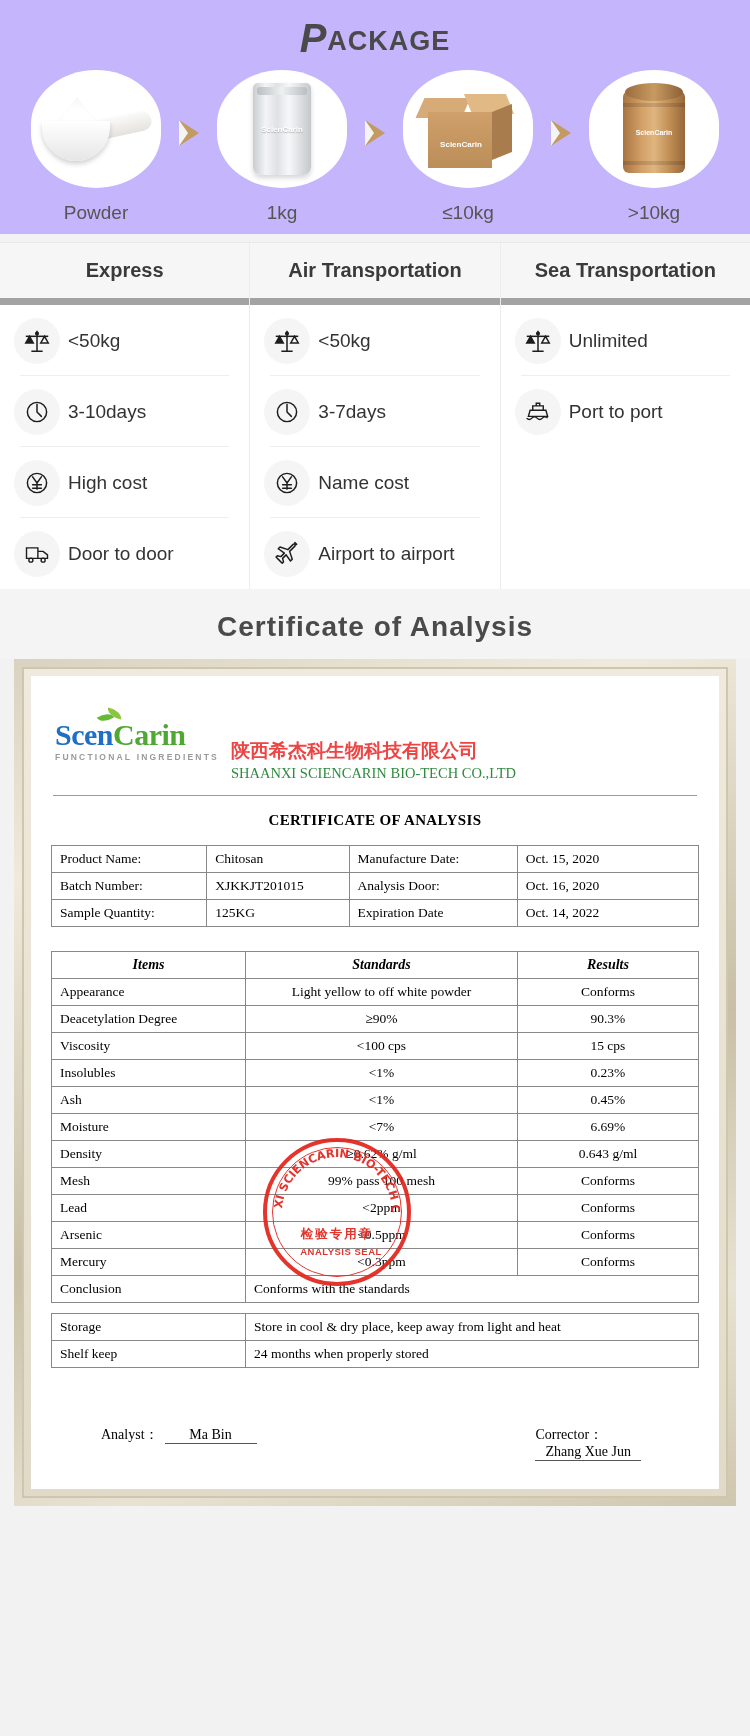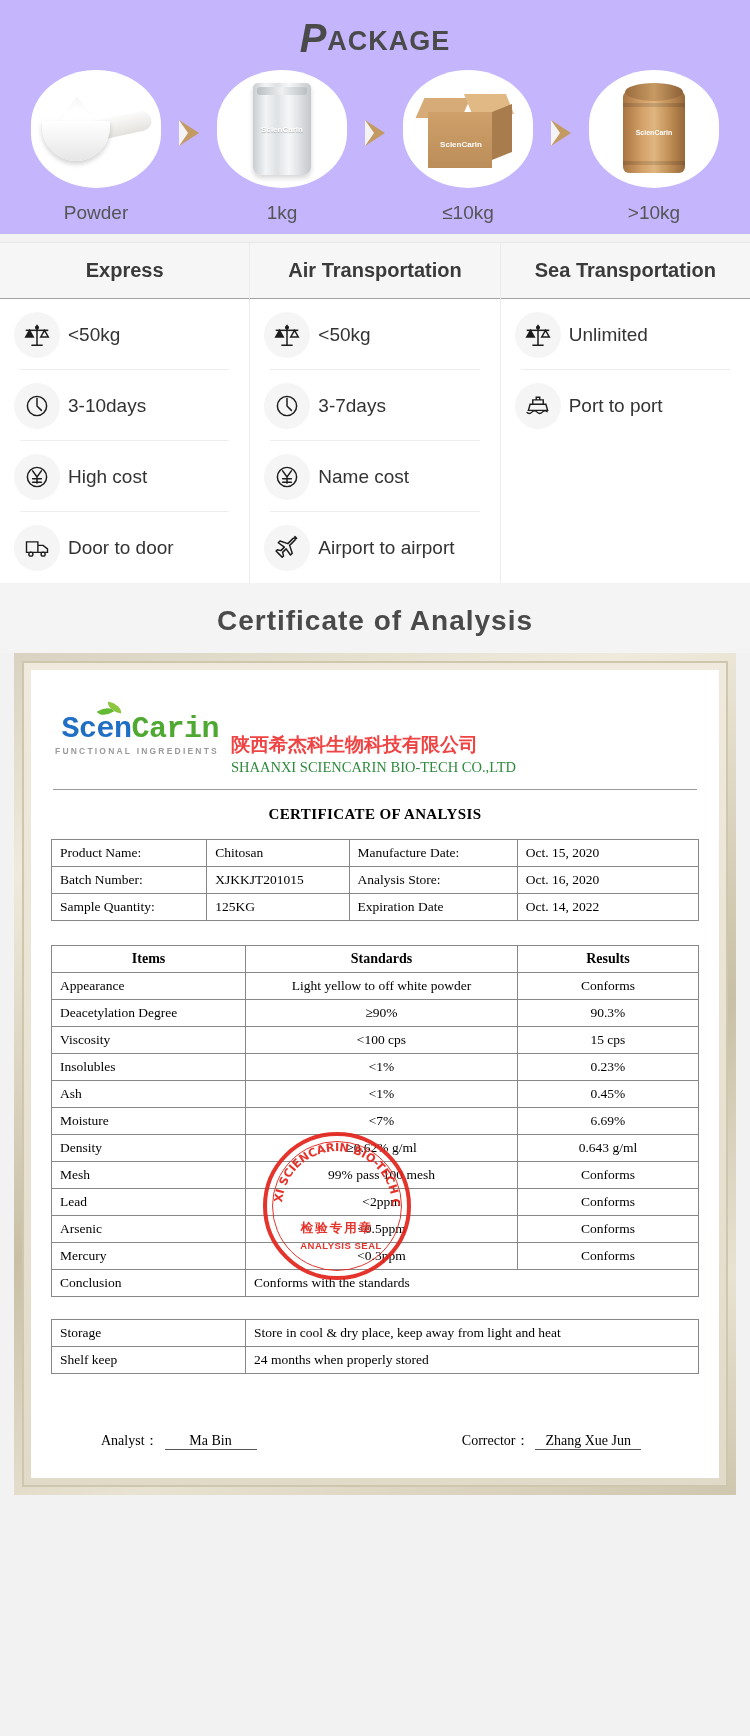--- a/index.html
+++ b/index.html
@@ -183,21 +183,21 @@
   }
   .ship-col { flex: 1; border-right: 1px solid #ececec; }
   .ship-col:last-child { border-right: none; }
   .ship-head {
     background: #f6f6f6;
     text-align: center;
     font-size: 20px;
     font-weight: bold;
     color: #3a3a3a;
     padding: 16px 0;
-    border-bottom: 1px solid #a3a3a3;
+    border-bottom: 7px solid #a3a3a3;
   }
   .ship-cell {
     display: flex;
     align-items: center;
     padding: 8px 10px 8px 14px;
     height: 71px;
     position: relative;
   }
   .ship-cell::after {
     content: "";
@@ -245,22 +245,21 @@
 
   
   .letterhead { display: flex; align-items: center; gap: 12px; padding: 6px 0 10px 4px; }
   .logo-block { flex: 0 0 auto; }
   .logo-word {
     font-size: 30px;
     font-weight: bold;
     letter-spacing: -0.5px;
     line-height: 1;
     position: relative;
-    font-family: Liberation Mono, monospace;
-    text-align: right;
+    font-family: Liberation Serif, serif;
   }
   .logo-word .blue { color: #1f6fc4; }
   .logo-word .green { color: #4fa832; }
   .leaf {
     position: absolute;
     top: -9px; left: 43px;
     width: 0; height: 0;
   }
   .leaf span {
     position: absolute;
@@ -298,44 +297,44 @@
     border-collapse: collapse;
     font-family: "Liberation Serif", serif;
     color: #000;
   }
   table.doc td, table.doc th {
     border: 1px solid #888;
     padding: 5px 8px;
     font-size: 13.5px;
     font-weight: normal;
   }
-  table.doc th { font-weight: bold; text-align: center; font-size: 14px; }
+  table.doc th { font-weight: bold; text-align: center; font-size: 14px; font-style: italic; }
   .info-table { margin-bottom: 24px; }
   .info-table td { height: 26px; }
   .info-table td.k { width: 24%; }
   .info-table td.v { width: 22%; }
   .info-table td.k2 { width: 26%; }
   .spec-table td.c { text-align: center; }
   .spec-table td.item { width: 30%; }
   .spec-table td.std { width: 42%; }
   .spec-table td.res { width: 28%; }
-  .store-table { margin-top: 22px; }
+  .store-table { margin-top: 10px; }
   .store-table td.k { width: 30%; }
 
   .sign-row {
     display: flex;
     margin-top: 58px;
     padding: 0 16px 6px 16px;
     font-family: "Liberation Serif", serif;
     font-size: 14px;
     position: relative;
   }
   .sign-item { display: flex; align-items: baseline; }
   .sign-left { margin-left: 34px; }
-  .sign-right { margin-left: auto; margin-right: 42px; }
+  .sign-right { margin-left: auto; margin-right: 42px; flex-direction: column; }
   .sign-label { white-space: nowrap; }
   .sign-value {
     border-bottom: 1px solid #555;
     padding: 0 10px;
     margin-left: 6px;
     min-width: 92px;
     text-align: center;
   }
 
   
@@ -604,21 +603,21 @@
         <tbody>
             <tr>
           <td class="k">Product Name:</td>
           <td class="v">Chitosan</td>
           <td class="k2">Manufacture Date:</td>
           <td>Oct. 15, 2020</td>
         </tr>
         <tr>
           <td class="k">Batch Number:</td>
           <td class="v">XJKKJT201015</td>
-          <td class="k2">Analysis Store:</td>
+          <td class="k2">Analysis Door:</td>
           <td>Oct. 16, 2020</td>
         </tr>
         <tr>
           <td class="k">Sample Quantity:</td>
           <td class="v">125KG</td>
           <td class="k2">Expiration Date</td>
           <td>Oct. 14, 2022</td>
         </tr>
       </tbody>
         </table>

